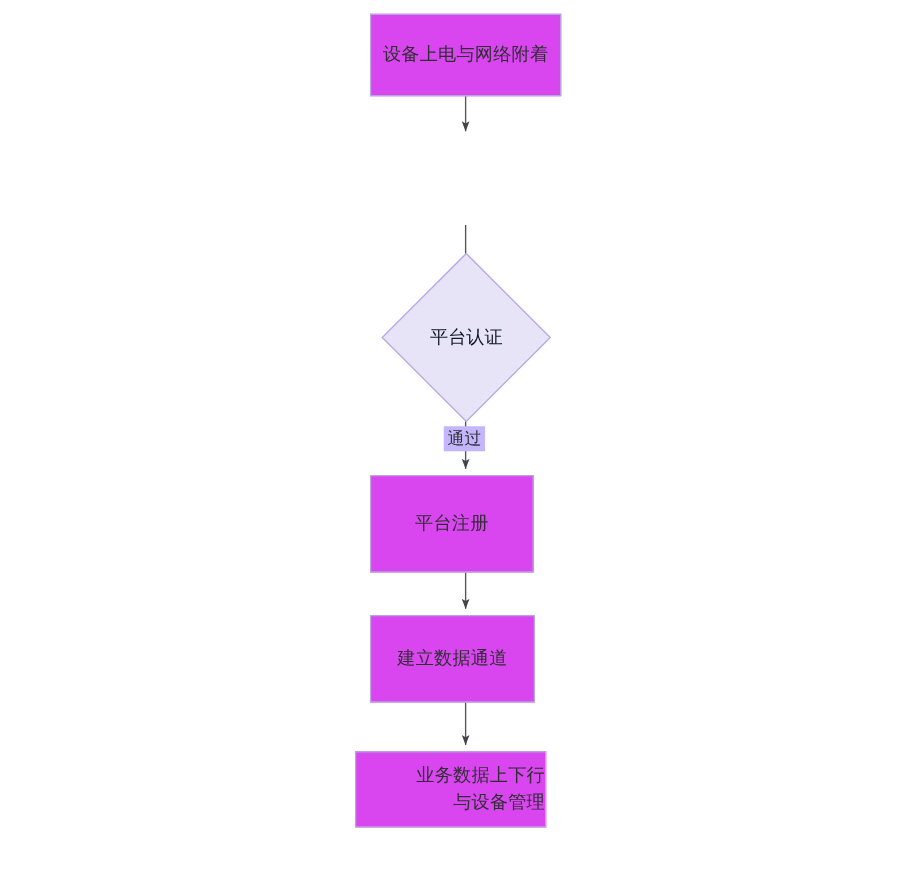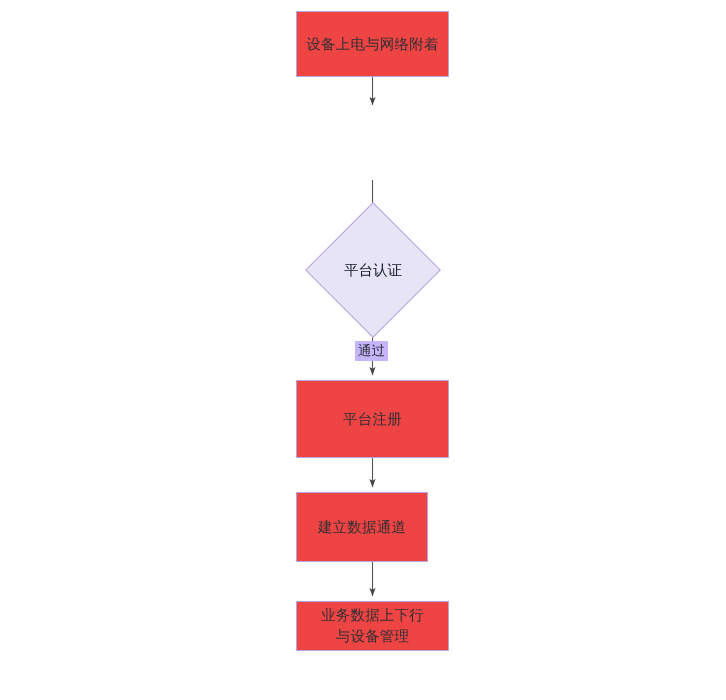--- a/index.html
+++ b/index.html
@@ -30,21 +30,21 @@
     top: 0;
     width: 726px;
     height: 700px;
     z-index: 1;
   }
 
   
   .node {
     position: absolute;
     box-sizing: border-box;
-    background: #ef4444;
+    background: #d946ef;
     border: 1px solid #b7a5df;
     display: flex;
     flex-direction: column;
     align-items: center;
     justify-content: center;
     z-index: 2;
   }
   .node .line {
     color: #2f2f33;
     font-size: 14.5px;
@@ -134,26 +134,26 @@
   </div>
 
 
   <div class="decision" id="node-n3" style="left:325px; top:222px; width:96px; height:96px;">
     <div class="diamond-shape"></div>
     <div class="diamond-label">平台认证</div>
   </div>
 
   <div class="edge-label" style="left:355px; top:341px;">通过</div>
 
-  <div class="node" id="node-n4" style="left:296px; top:380px; width:153px; height:78px;">
+  <div class="node" id="node-n4" style="left:296px; top:380px; width:131px; height:78px;">
     <div class="line">平台注册</div>
   </div>
 
   <div class="node" id="node-n5" style="left:296px; top:492px; width:132px; height:70px;">
     <div class="line">建立数据通道</div>
   </div>
 
-  <div class="node" id="node-n6" style="left:296px; top:601px; width:153px; height:50px;">
+  <div class="node" id="node-n6" style="left:284px; top:601px; width:153px; height:61px;align-items:flex-end;">
     <div class="line">业务数据上下行</div>
     <div class="line">与设备管理</div>
   </div>
 
 </div>
 
 </body></html>

